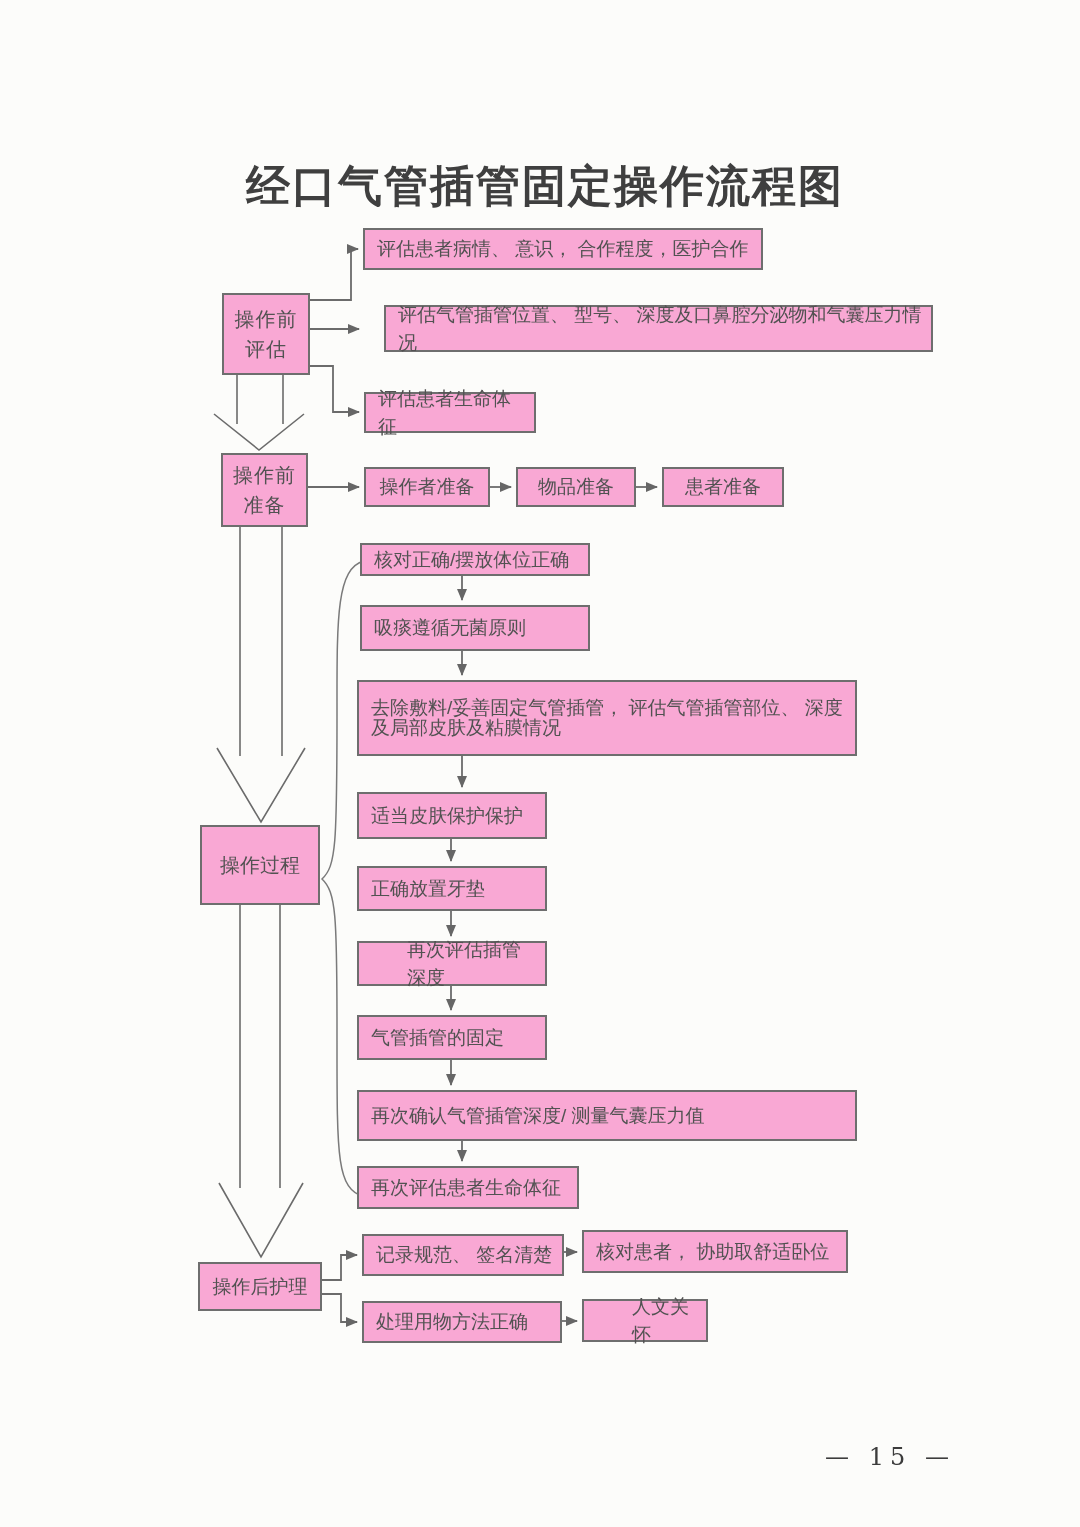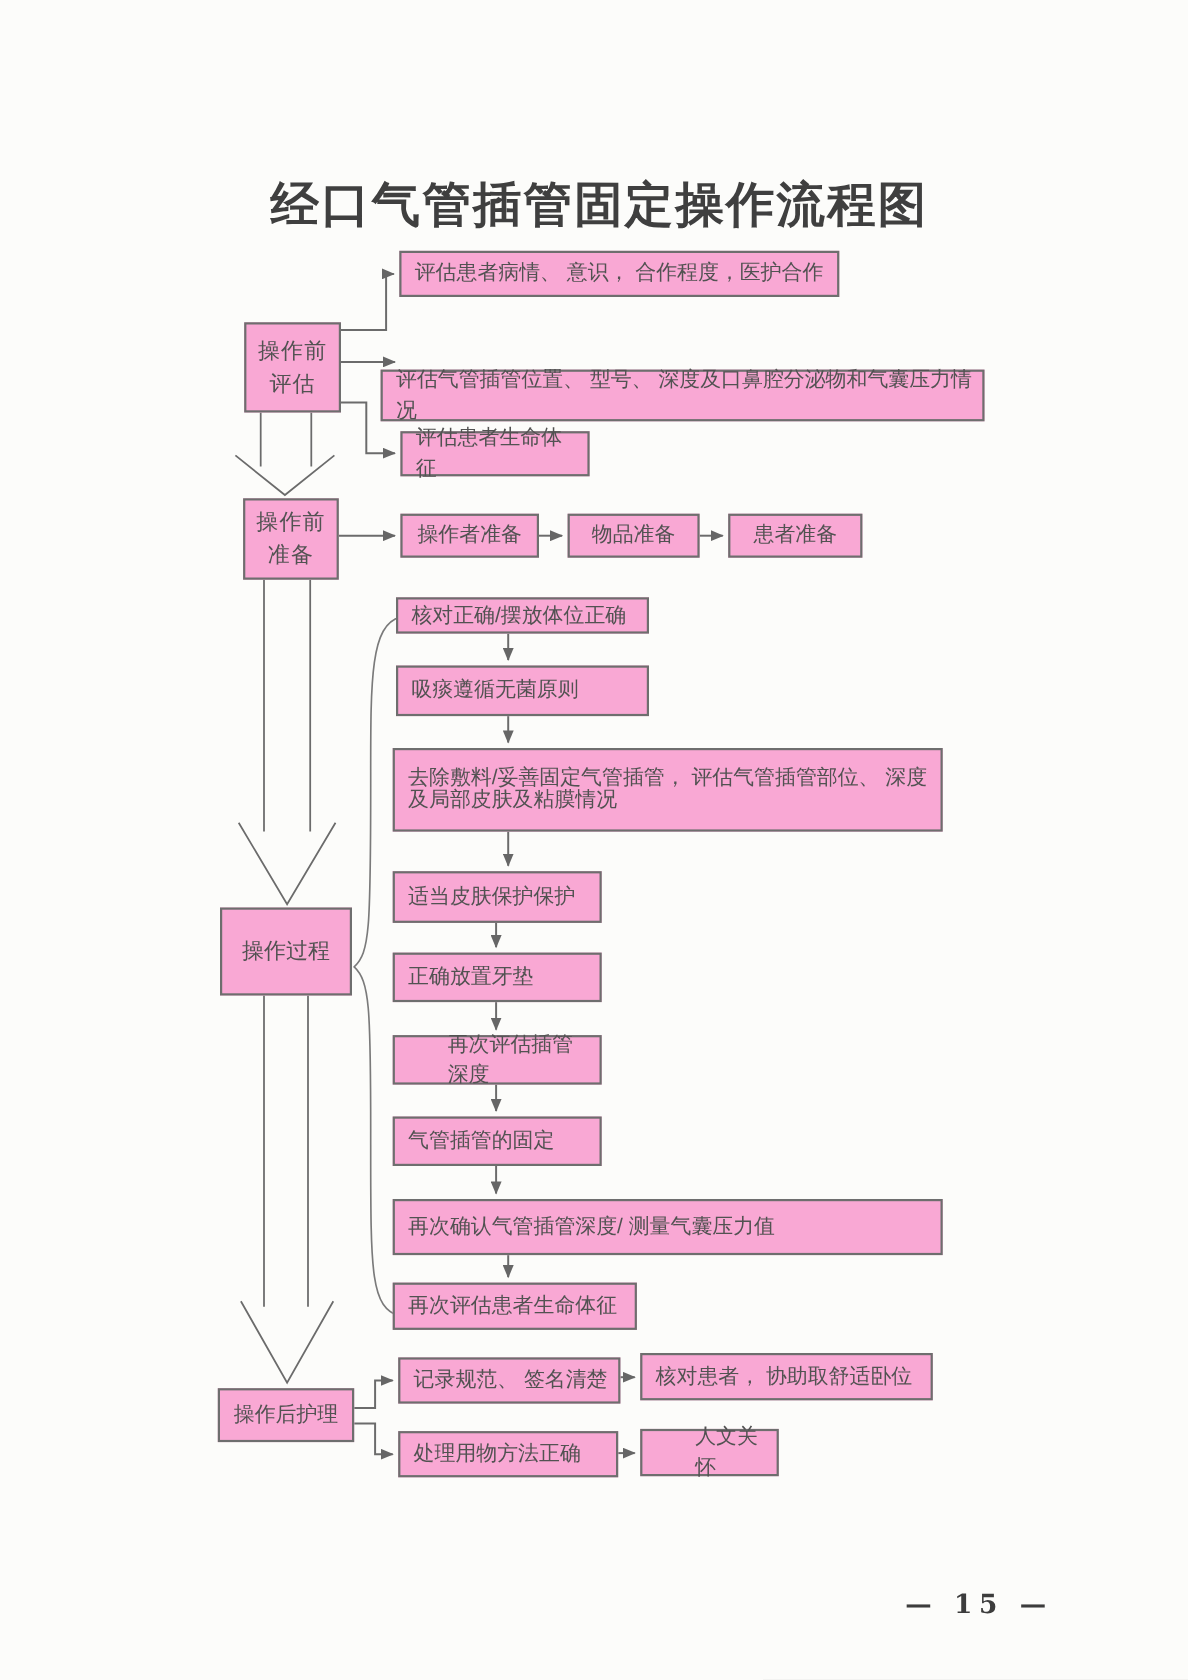--- a/index.html
+++ b/index.html
@@ -41,21 +41,20 @@
   .stage{flex-direction:column;justify-content:center;font-size:20px;letter-spacing:1px;}
   .stage span{display:block;line-height:30px;}
   .pagenum{
     position:absolute;
     left:790px;top:1443px;width:200px;
     text-align:center;
     font-family:"DejaVu Serif","Liberation Serif",serif;
     font-size:24px;
     color:#3c3c3c;
     letter-spacing:6px;
-    font-weight:bold;
   }
 </style>
 </head>
 <body>
 
 <div class="page">
 
   <svg class="connectors" width="1080" height="1527" viewBox="0 0 1080 1527">
     <defs>
       <marker id="arw" markerUnits="userSpaceOnUse" markerWidth="13" markerHeight="10" refX="11" refY="5" orient="auto">
@@ -97,21 +96,21 @@
   </svg>
 
   <div class="title">经口气管插管固定操作流程图</div>
 
   <div class="box center stage" style="left:222px;top:293px;width:88px;height:82px;">
     <span>操作前</span>
     <span>评估</span>
   </div>
 
   <div class="box left" style="left:363px;top:228px;width:400px;height:42px;">评估患者病情、 意识， 合作程度，医护合作</div>
-  <div class="box left" style="left:346px;top:305px;width:549px;height:47px;margin-top:31px;">评估气管插管位置、 型号、 深度及口鼻腔分泌物和气囊压力情况</div>
+  <div class="box left" style="left:384px;top:305px;width:549px;height:47px;">评估气管插管位置、 型号、 深度及口鼻腔分泌物和气囊压力情况</div>
   <div class="box left" style="left:364px;top:392px;width:172px;height:41px;">评估患者生命体征</div>
 
   <div class="box center stage" style="left:221px;top:453px;width:87px;height:74px;">
     <span>操作前</span>
     <span>准备</span>
   </div>
 
   <div class="box center" style="left:364px;top:467px;width:126px;height:40px;">操作者准备</div>
   <div class="box center" style="left:516px;top:467px;width:120px;height:40px;">物品准备</div>
   <div class="box center" style="left:662px;top:467px;width:122px;height:40px;">患者准备</div>

